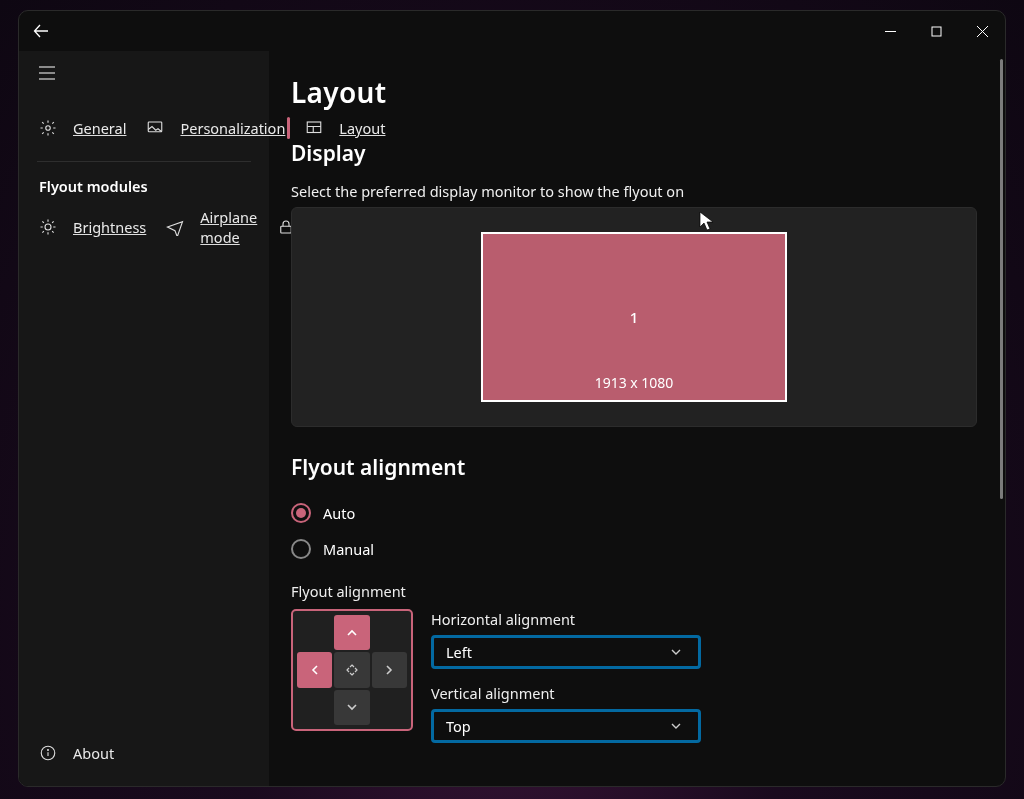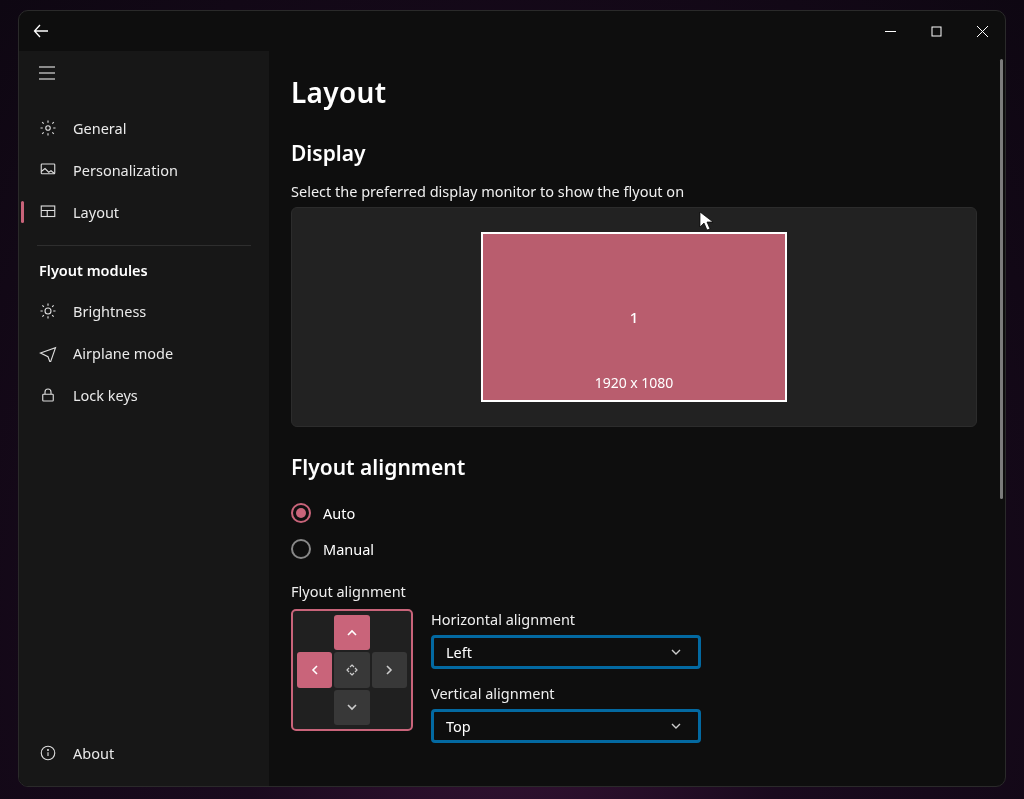--- a/index.html
+++ b/index.html
@@ -5,21 +5,21 @@
 * { margin:0; padding:0; box-sizing:border-box; font-family:"Segoe UI",system-ui,sans-serif; -webkit-font-smoothing:antialiased; }
 html,body{width:1024px;height:799px;overflow:hidden;background:radial-gradient(ellipse at 50% 80%,#3a1438 0%,#1a0a1e 40%,#0e0712 100%);}
 .window{position:absolute;top:10px;left:18px;right:18px;bottom:12px;border-radius:10px;background:#0e0e0e;display:flex;flex-direction:column;overflow:hidden;border:1px solid #2a2a2a;}
 .titlebar{height:40px;display:flex;align-items:center;justify-content:space-between;color:#fff;font-size:12px;padding:0 0 0 14px;flex-shrink:0;}
 .title-left{display:flex;align-items:center;gap:10px;}
 .tb-btns{display:flex;height:100%;}
 .tb-btn{width:46px;height:40px;display:flex;align-items:center;justify-content:center;color:#fff;}
 .body{flex:1;display:flex;min-height:0;}
 .sidebar{width:250px;background:#171717;display:flex;flex-direction:column;color:#ddd;padding:2px 0 0 0;flex-shrink:0;}
 .nav-toggle{height:40px;display:flex;align-items:center;padding-left:20px;}
-.nav-items{display:flex;flex-direction:column;margin-top:14px;}
+.nav-items{display:flex;margin-top:14px;text-decoration:underline;}
 .nav-item{height:42px;display:flex;align-items:center;gap:16px;padding-left:20px;font-size:14.5px;color:#eaeaea;position:relative;}
 .nav-item.active::before{content:"";position:absolute;left:2px;top:10px;bottom:10px;width:3px;border-radius:2px;background:#c9647a;}
 .nav-item .ico{width:18px;height:18px;display:flex;align-items:center;justify-content:center;flex-shrink:0;}
 .nav-sep{border-top:1px solid #2e2e2e;margin:12px 18px 14px 18px;}
 .nav-header{font-size:14.5px;font-weight:600;color:#fff;padding:0 0 10px 20px;}
 .sidebar-footer{margin-top:auto;padding-bottom:12px;}
 .content{flex:1;padding:22px 0 0 0;color:#fff;position:relative;min-width:0;}
 .content-inner{position:absolute;inset:0;padding:22px 28px 0 22px;overflow-y:hidden;}
 .page-title{font-size:28px;font-weight:600;letter-spacing:.3px;margin-bottom:28px;}
 .section-title{font-size:21px;font-weight:600;margin-bottom:14px;}
@@ -169,21 +169,21 @@
 
     <div class="content">
       <div class="content-inner">
         <div class="page-title">Layout</div>
 
         <div class="section-title">Display</div>
         <div class="section-sub">Select the preferred display monitor to show the flyout on</div>
         <div class="display-box">
           <div class="monitor">
             <span class="num">1</span>
-            <span class="res">1920 x 1080</span>
+            <span class="res">1913 x 1080</span>
           </div>
         </div>
 
         <div class="section-title">Flyout alignment</div>
 
         <div class="radio-row">
           <span class="radio sel"></span>
           <span class="radio-label">Auto</span>
         </div>
         <div class="radio-row">

